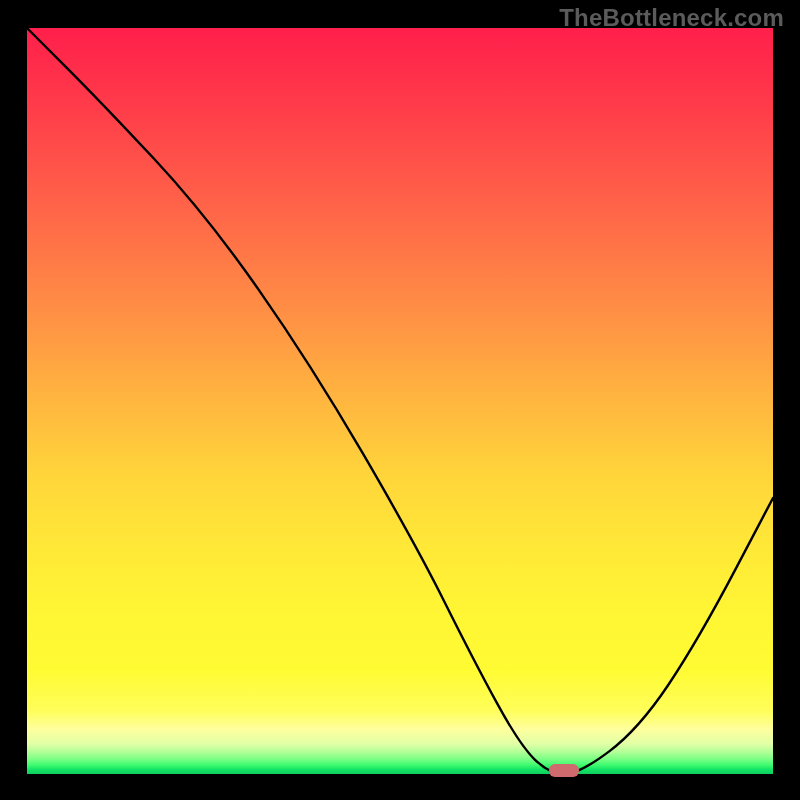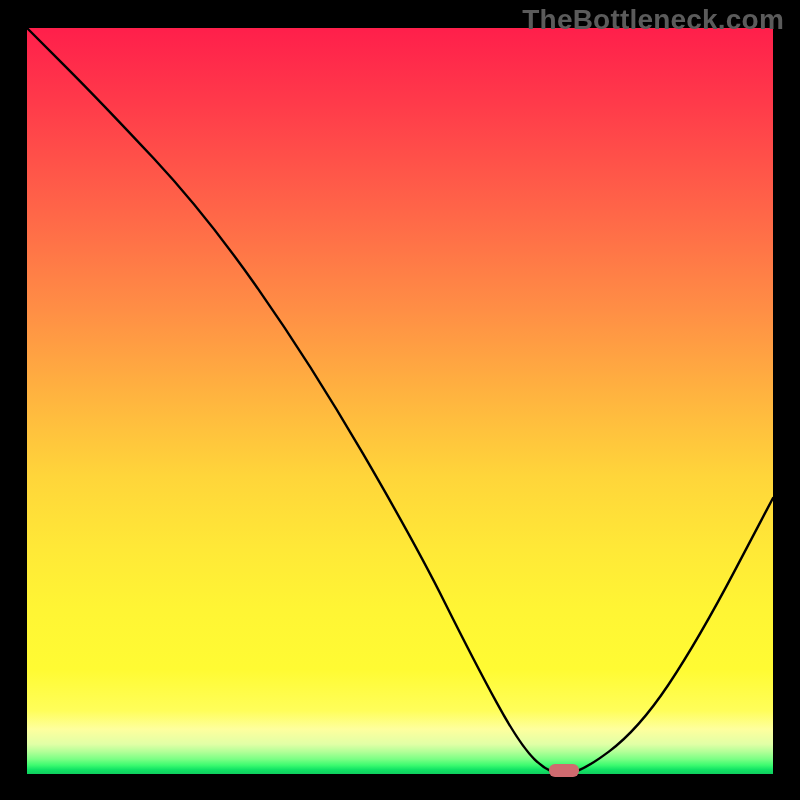--- a/index.html
+++ b/index.html
@@ -44,21 +44,21 @@
       #3efb70 98.8%,
       #13e465 99.4%,
       #0fce5e 100%
     );
   }
   .watermark {
     position: absolute;
     top: 4px;
     right: 16px;
     color: #5b5b5b;
-    font-size: 28px;
+    font-size: 24px;
     font-weight: 600;
     letter-spacing: 0.2px;
     user-select: none;
   }
   svg.curve {
     position: absolute;
     left: 0;
     top: 0;
   }
   .marker {

